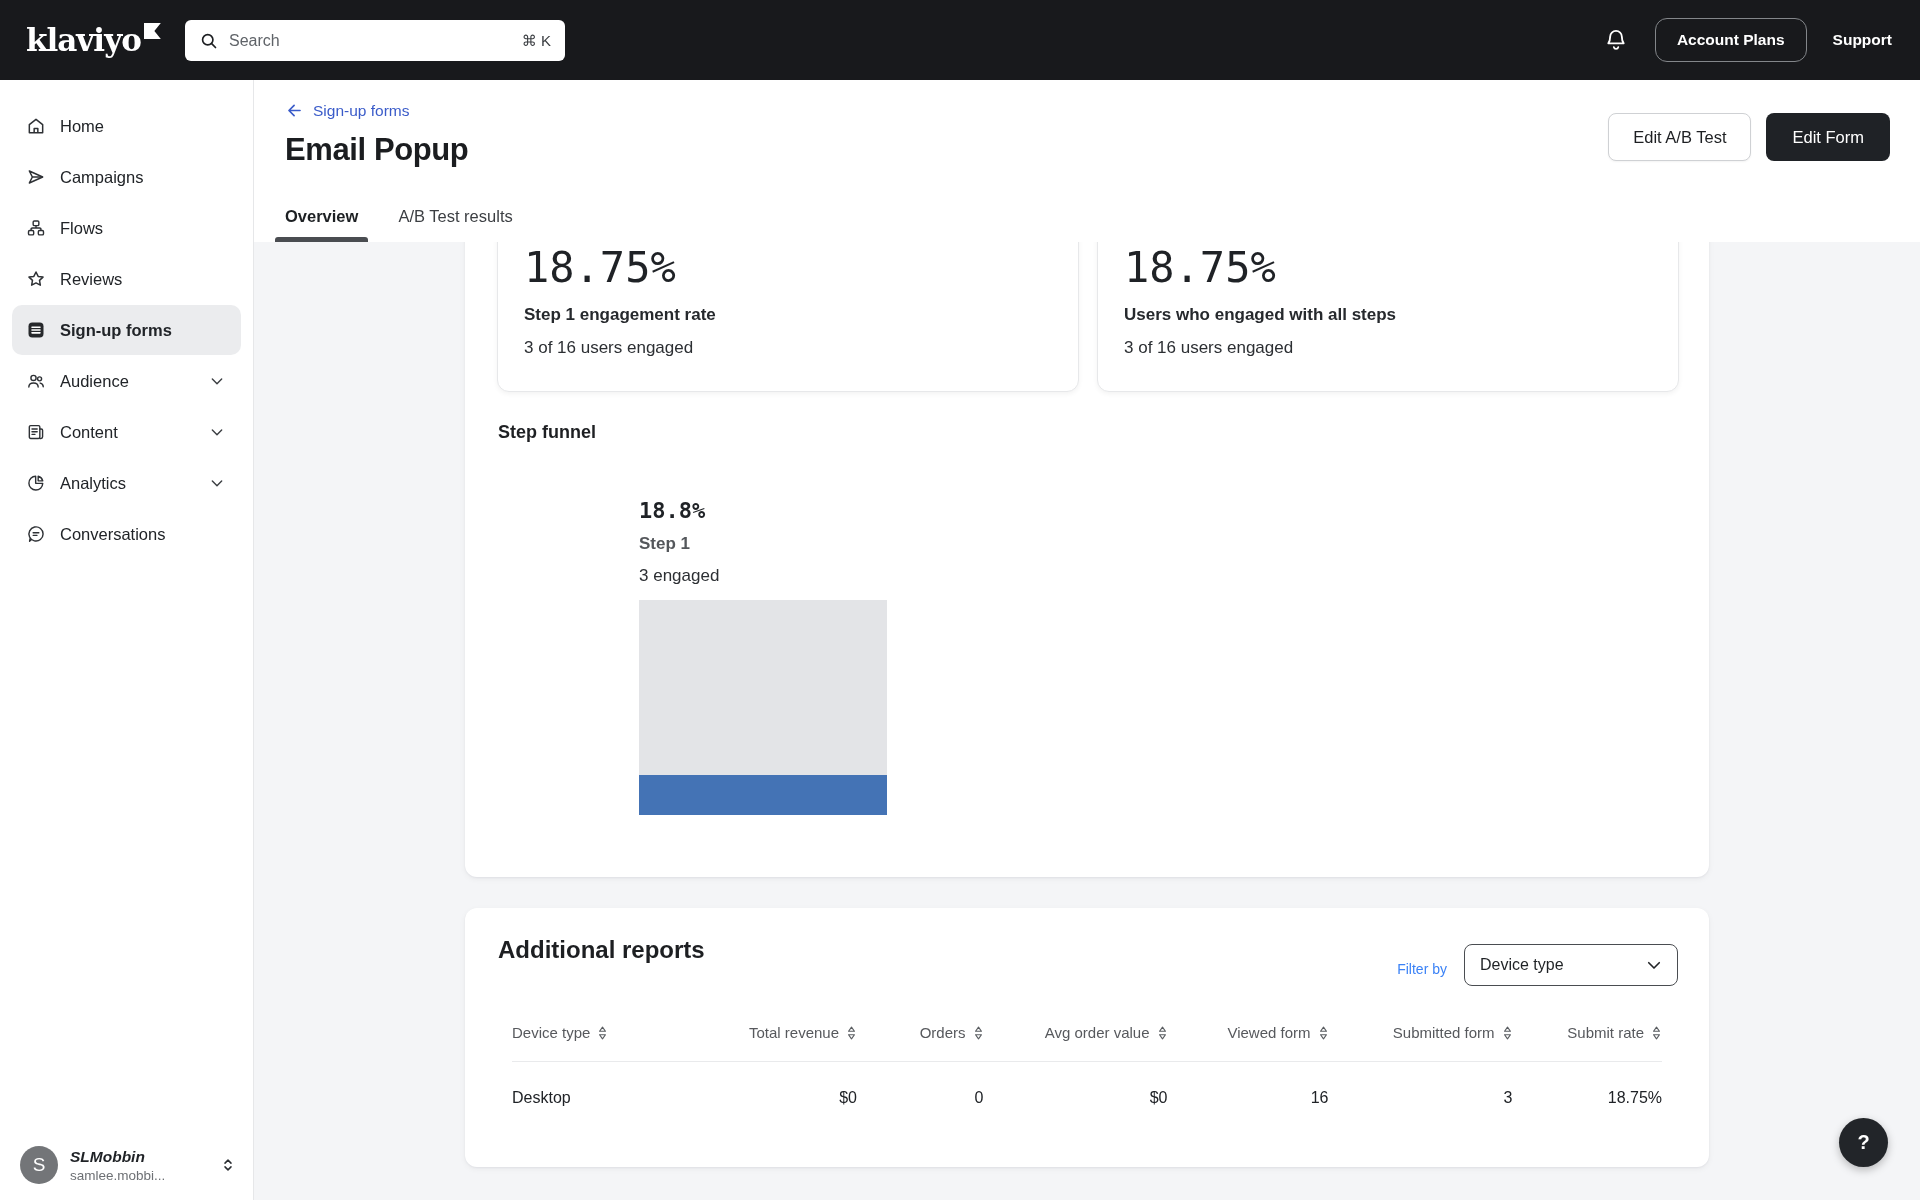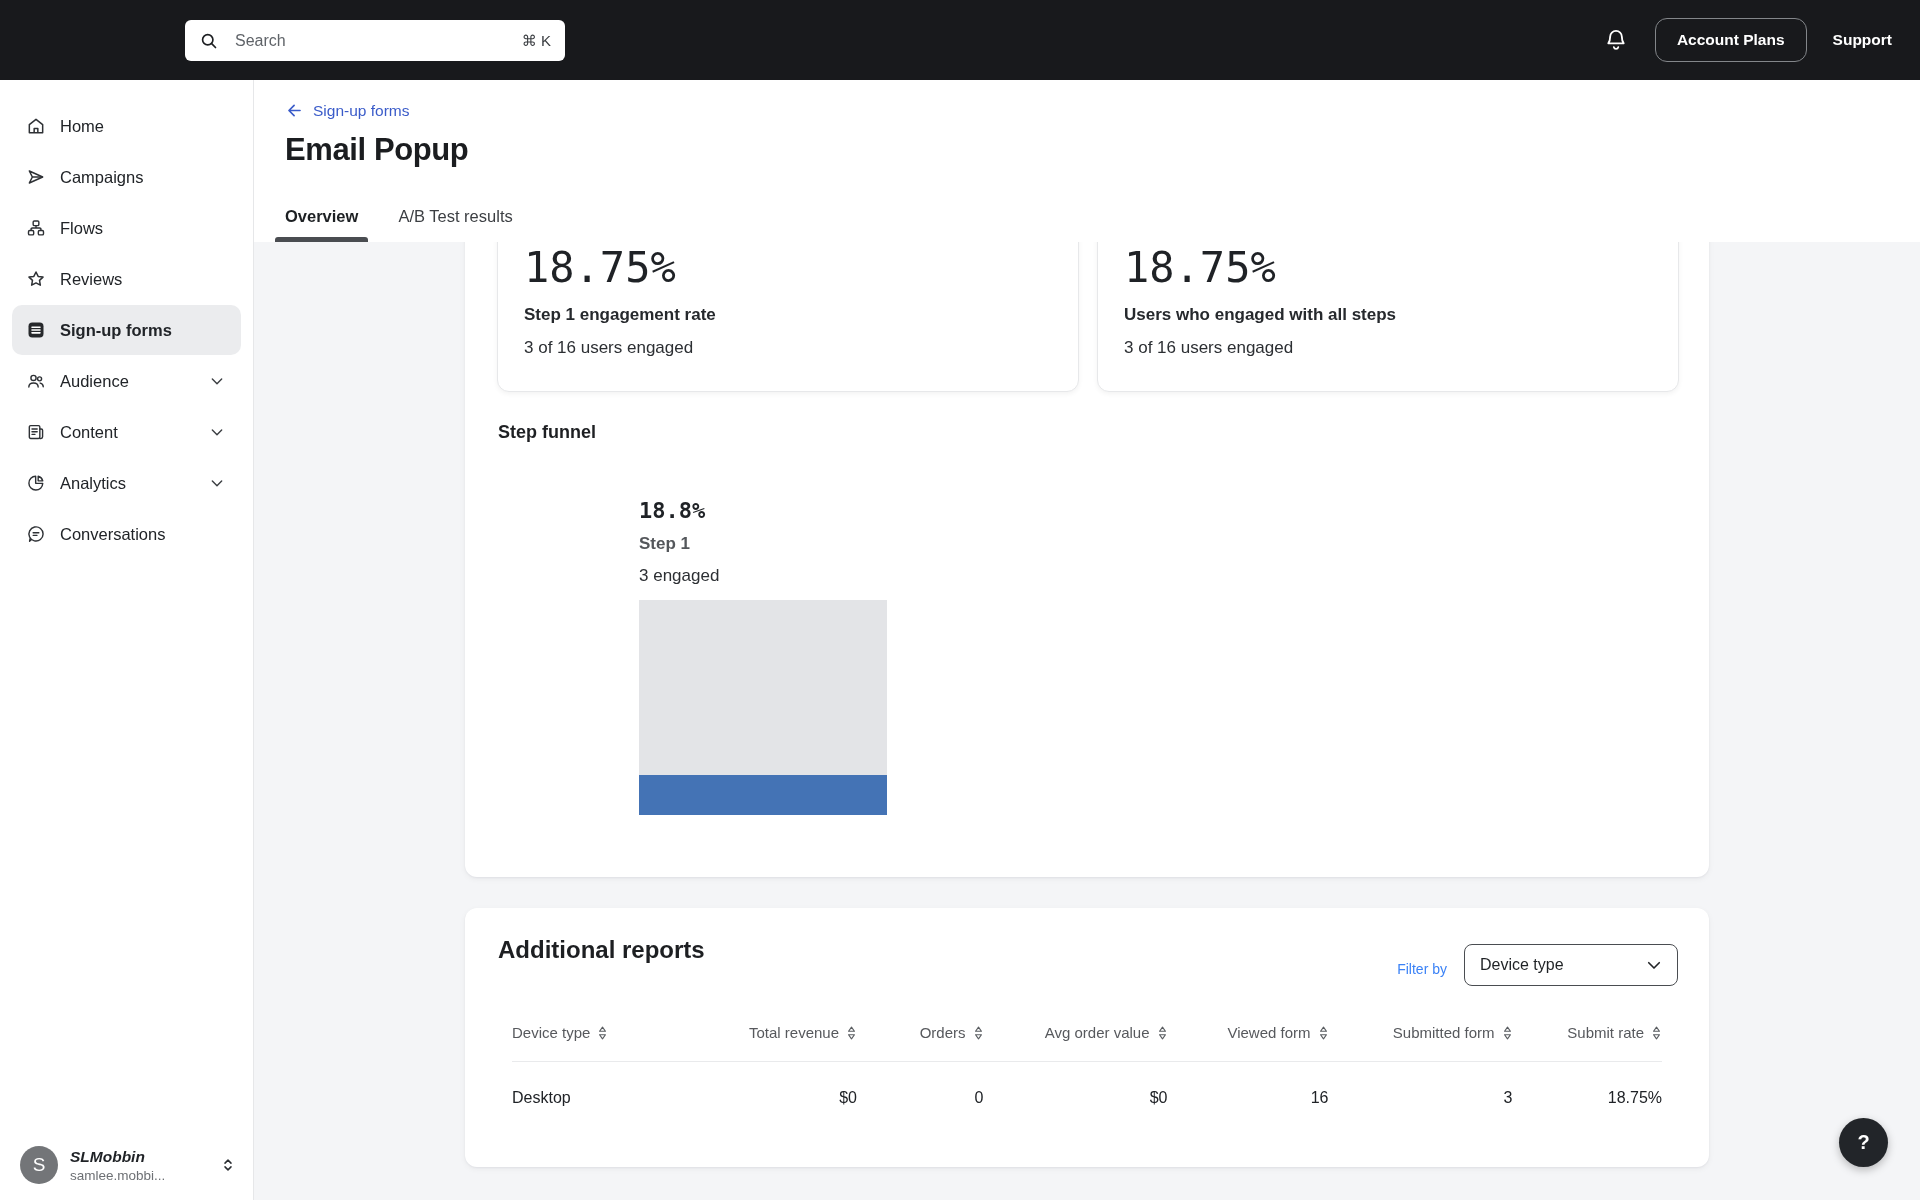--- a/index.html
+++ b/index.html
@@ -6,21 +6,21 @@
   html,body { width:1920px; height:1200px; }
   body { font-family:"Liberation Sans", sans-serif; background:#f4f5f7; color:#1f2226; overflow:hidden; }
   .app { position:relative; width:1920px; height:1200px; }
 
   
   .topnav { position:absolute; left:0; top:0; width:1920px; height:80px; background:#18191c; display:flex; align-items:center; z-index:30; }
   .logo { position:absolute; left:26px; top:0; height:80px; display:flex; align-items:center; color:#fff; }
   .logo-text { font-family:"DejaVu Serif", serif; font-weight:700; font-size:31px; letter-spacing:-1px; }
   .logo-flag { width:17px; height:16px; background:#fff; margin-left:3px; margin-top:-18px;
                clip-path:polygon(0 0,100% 0,62% 50%,100% 100%,0 100%); }
-  .search { position:absolute; left:185px; top:20px; width:380px; height:41px; background:#fff; border-radius:6px; display:flex; align-items:center; padding:0 14px; gap:16px; }
+  .search { position:absolute; left:185px; top:20px; width:380px; height:41px; background:#fff; border-radius:6px; display:flex; align-items:center; padding:0 14px; gap:10px; }
   .search input { flex:1; border:none; outline:none; font-family:"Liberation Sans",sans-serif; font-size:16px; color:#1f2226; background:transparent; }
   .search input::placeholder { color:#5f6368; }
   .kbd { font-size:15px; color:#3a3d41; white-space:nowrap; }
   .topnav-right { position:absolute; right:28px; top:0; height:80px; display:flex; align-items:center; gap:26px; }
   .bell { width:26px; height:26px; display:inline-flex; cursor:pointer; }
   .btn-outline-dark { background:transparent; border:1.3px solid #83868a; color:#fff; height:44px; padding:0 21px; border-radius:12px; font-size:15.5px; font-weight:700; font-family:"Liberation Sans",sans-serif; cursor:pointer; }
   .support { color:#fff; font-size:15.5px; font-weight:700; cursor:pointer; }
 
   
   .sidebar { position:absolute; left:0; top:80px; width:254px; height:1120px; background:#fff; border-right:1px solid #e6e7e9; z-index:20; }
@@ -91,20 +91,24 @@
   .help-fab { position:absolute; right:32px; bottom:33px; width:49px; height:49px; border-radius:50%; background:#222529; color:#fff; font-size:20px; font-weight:700; display:flex; align-items:center; justify-content:center; cursor:pointer; box-shadow:0 3px 8px rgba(0,0,0,.25); }
 
   svg { display:block; width:100%; height:100%; }
 </style>
 </head>
 <body>
 
 <div class="app">
 
   <header class="topnav">
+    <div class="logo">
+      <span class="logo-text">klaviyo</span>
+      <span class="logo-flag"></span>
+    </div>
     <div class="search">
       <span class="nav-icon" style="width:20px;height:20px;color:#1d1f22;">
         <svg viewBox="0 0 24 24" fill="none" stroke="currentColor" stroke-width="2" stroke-linecap="round">
             <circle cx="10.5" cy="10.5" r="6.2"></circle>
             <path d="M15.2 15.2l4.6 4.6"></path>
           </svg>
       </span>
       <input placeholder="Search" style="">
       <span class="kbd">⌘ K</span>
     </div>
@@ -257,20 +261,24 @@
           <svg viewBox="0 0 24 24" fill="none" stroke="#3a5bc9" stroke-width="2.1" stroke-linecap="round" stroke-linejoin="round">
               <path d="M19 12H5.5M11.5 5.5 5 12l6.5 6.5"></path>
             </svg>
         </span>
         <span>Sign-up forms</span>
       </div>
       <h1 class="page-title">Email Popup</h1>
       <div class="tabs">
         <div class="tab active">Overview</div>
         <div class="tab">A/B Test results</div>
+      </div>
+      <div class="header-actions">
+        <button class="btn-secondary">Edit A/B Test</button>
+        <button class="btn-primary">Edit Form</button>
       </div>
     </div>
 
     <div class="content">
 
       <section class="panel panel-main">
 
         <div class="stat-card first">
           <div class="stat-value">18.75%</div>
           <div class="stat-label">Step 1 engagement rate</div>

